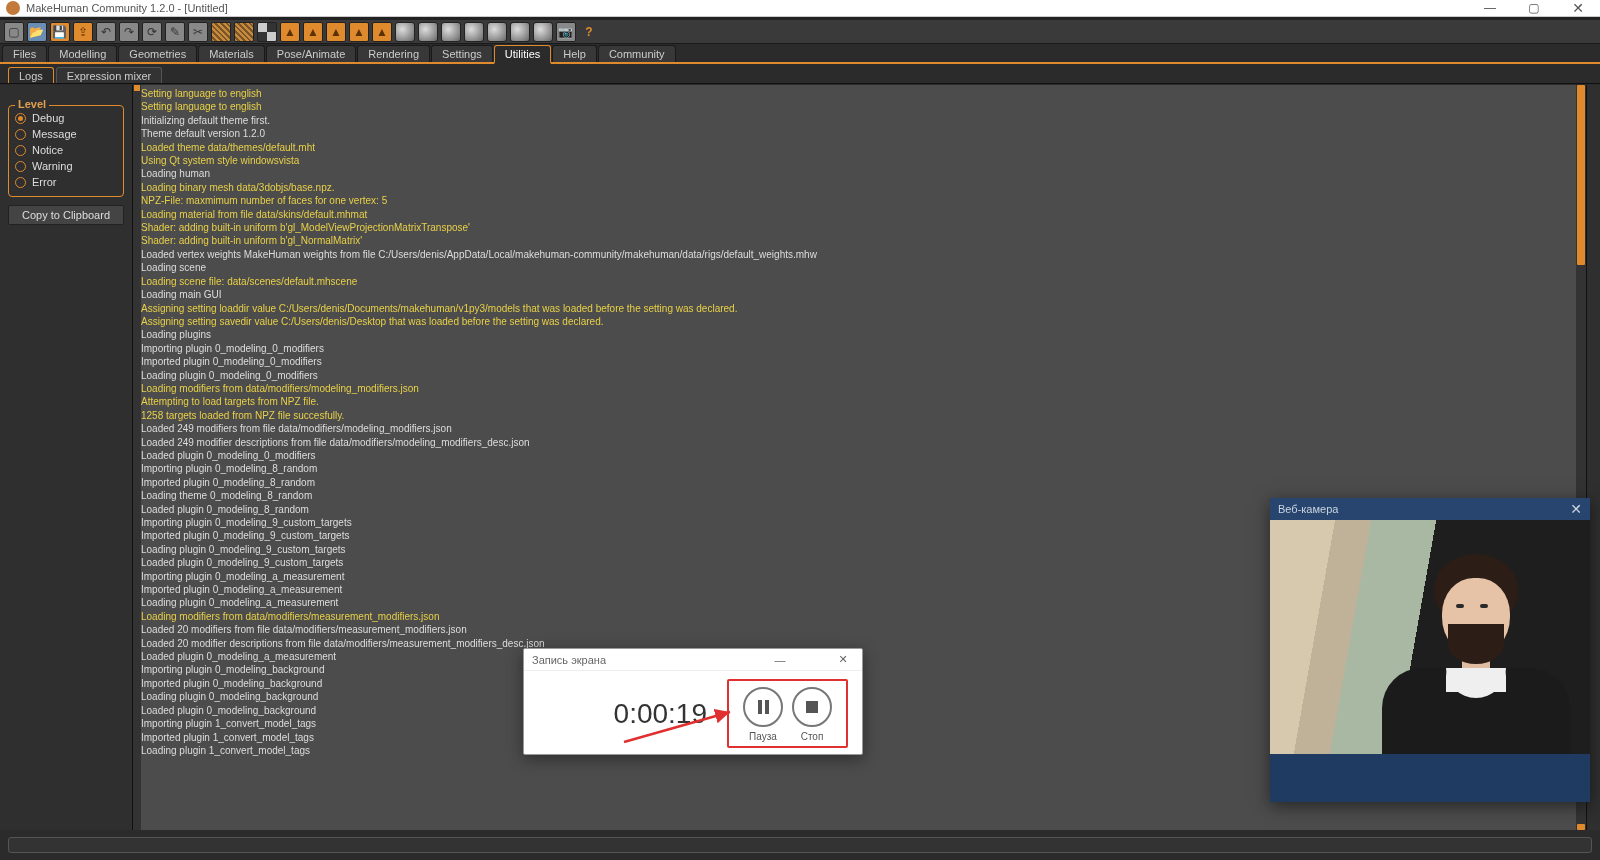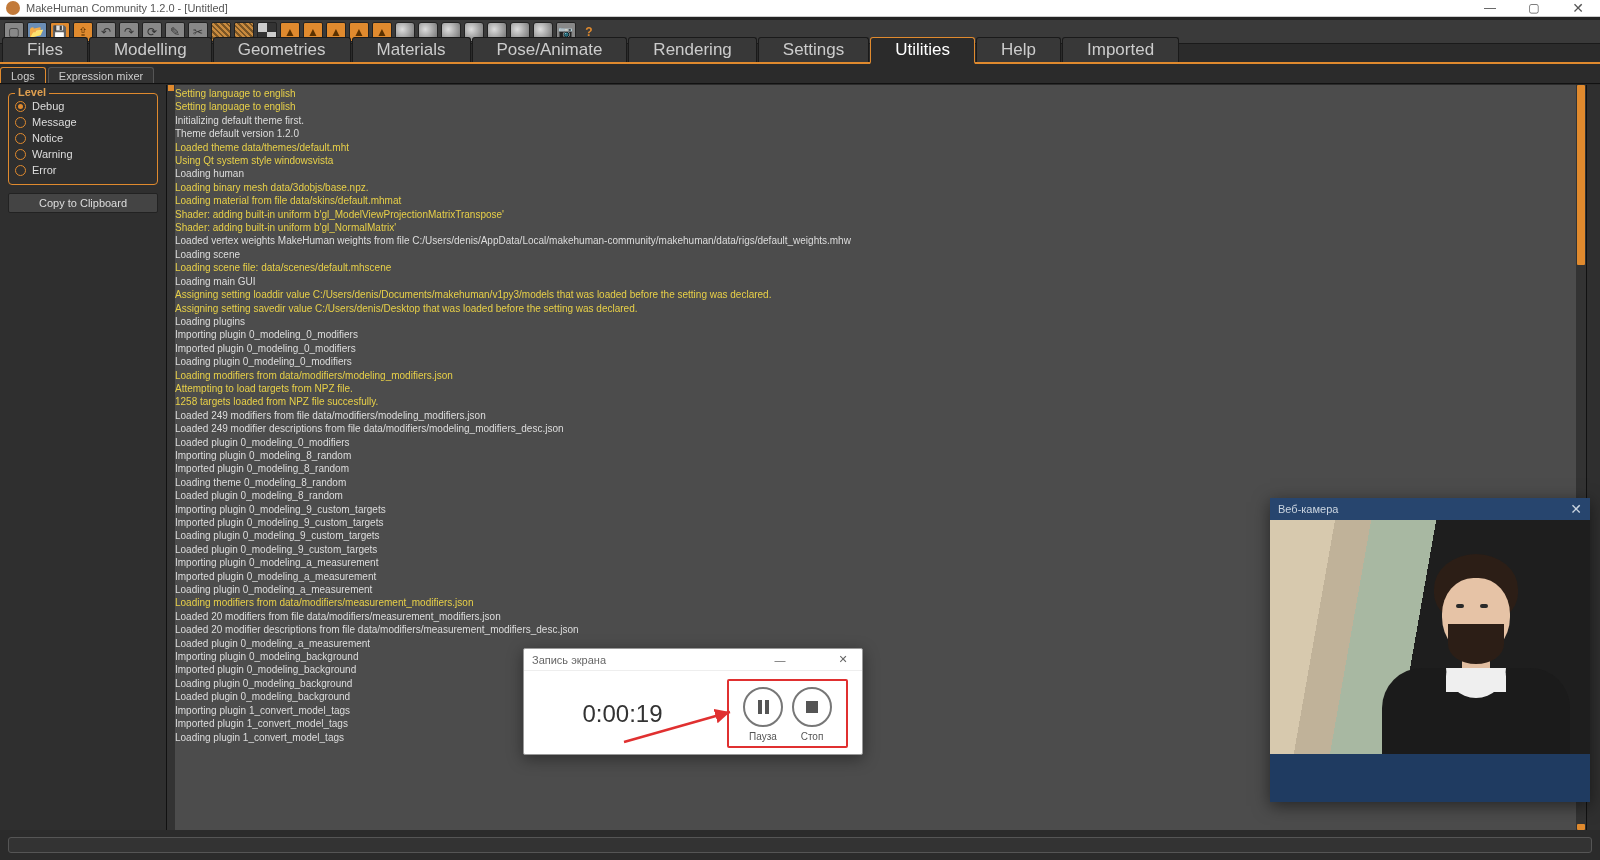--- a/index.html
+++ b/index.html
@@ -20,33 +20,33 @@
   .toolbar { height:24px; background:#3a3a3a; display:flex; align-items:center; padding:0 4px; gap:3px; border-bottom:1px solid #1a1a1a; }
   .tb-btn { width:20px; height:20px; background:#555; border:1px solid #222; border-radius:2px; display:flex; align-items:center; justify-content:center; font-size:12px; color:#333; }
   .tb-btn.orange { background:#e08a2e; color:#5a3100; }
   .tb-btn.blue { background:#6a8db5; }
   .tb-btn.gray { background:#888; }
   .tb-btn.sph { background:radial-gradient(circle at 35% 35%,#ddd,#666); border-radius:3px; }
   .tb-btn.wire { background:repeating-linear-gradient(45deg,#c88a3e 0 2px,#7a5525 2px 4px); }
 
   
   .main-tabs { height:20px; background:#2b2b2b; display:flex; align-items:flex-end; padding-left:2px; border-bottom:2px solid #e08a2e; }
-  .main-tab { padding:2px 24px 2px; color:#ccc; font-size:17px; border:1px solid #1a1a1a; border-bottom:none; background:#383838; margin-right:1px; border-radius:3px 3px 0 0; }
+  .main-tab { padding:2px 10px 2px; color:#ccc; font-size:11px; border:1px solid #1a1a1a; border-bottom:none; background:#383838; margin-right:1px; border-radius:3px 3px 0 0; }
   .main-tab.active { background:#2b2b2b; border:1px solid #e08a2e; border-bottom:2px solid #2b2b2b; margin-bottom:-2px; color:#fff; }
 
   
-  .sub-tabs { height:18px; background:#2b2b2b; display:flex; align-items:flex-end; padding-left:0; border-bottom:1px solid #111; margin-top:2px; }
+  .sub-tabs { height:18px; background:#2b2b2b; display:flex; align-items:flex-end; padding-left:8px; border-bottom:1px solid #111; margin-top:2px; }
   .sub-tab { padding:2px 10px 1px; color:#ccc; font-size:11px; border:1px solid #e08a2e; border-bottom:none; background:#2b2b2b; margin-right:2px; border-radius:3px 3px 0 0; }
   .sub-tab.inactive { border:1px solid #555; border-bottom:none; background:#333; }
 
   
   .body { position:absolute; top:65px; bottom:30px; left:0; right:0; display:flex; }
 
   
-  .left-panel { width:167px; background:#2f2f2f; border-right:1px solid #111; padding:6px 8px; }
+  .left-panel { width:133px; background:#2f2f2f; border-right:1px solid #111; padding:18px 8px; }
   .group-box { border:1px solid #e08a2e; border-radius:4px; margin-top:2px; padding:4px 6px 6px; position:relative; }
   .group-title { position:absolute; top:-8px; left:6px; background:#2f2f2f; padding:0 3px; color:#e0a050; font-weight:600; font-size:11px; }
   .radio-row { display:flex; align-items:center; gap:6px; font-size:11px; color:#ddd; padding:2px 0; }
   .radio { width:11px; height:11px; border:1px solid #e08a2e; border-radius:50%; display:inline-flex; align-items:center; justify-content:center; }
   .radio.checked::after { content:""; width:5px; height:5px; background:#e08a2e; border-radius:50%; }
   .btn { margin-top:8px; width:100%; text-align:center; padding:3px 0; background:#444; border:1px solid #222; color:#ddd; font-size:11px; border-radius:2px; }
 
   
   .log-wrap { flex:1; position:relative; background:#4c4c4c; }
   .log-scroll { position:absolute; inset:0; overflow:hidden; padding:2px 14px 2px 8px; }
@@ -63,21 +63,21 @@
   
   .statusbar { position:absolute; bottom:0; left:0; right:0; height:30px; background:#2b2b2b; display:flex; align-items:center; padding:0 8px; }
   .statusbox { flex:1; height:16px; border:1px solid #555; border-radius:3px; background:#333; }
 
   
   .rec-popup { position:absolute; left:523px; top:648px; width:340px; height:107px; background:#fff; border:1px solid #999; border-radius:2px; box-shadow:0 4px 16px rgba(0,0,0,.4); color:#444; }
   .rec-title { height:22px; display:flex; align-items:center; padding:0 8px; font-size:11px; color:#666; border-bottom:1px solid #eee;gap:41px; }
   .rec-title .spacer { flex:1; }
   .rec-title .wbtn { width:22px; text-align:center; color:#666; }
   .rec-body { flex:1; display:flex; align-items:center; height:85px; padding:0 14px; }
-  .rec-time { flex:1; font-size:24px; color:#333; text-align:center; padding-right:20px; font-family:Arial; }
+  .rec-time { flex:1; font-size:28px; color:#333; text-align:right; padding-right:20px; font-family:Arial; }
   .rec-controls { display:flex; gap:9px; border:2px solid #e03030; padding:6px 14px 4px; border-radius:2px; }
   .rec-btn { display:flex; flex-direction:column; align-items:center; gap:4px; }
   .rec-circle { width:40px; height:40px; border:2px solid #777; border-radius:50%; display:flex; align-items:center; justify-content:center; }
   .rec-label { font-size:10px; color:#555; }
   .ic-pause { display:flex; gap:3px; }
   .ic-pause span { width:4px; height:14px; background:#555; }
   .ic-stop { width:12px; height:12px; background:#555; }
   .arrow { position:absolute; left:96px; bottom:8px; width:120px; height:40px; pointer-events:none; }
 
   
@@ -145,21 +145,21 @@
   <div class="main-tabs" id="main-tabs">
       <div class="main-tab">Files</div>
       <div class="main-tab">Modelling</div>
       <div class="main-tab">Geometries</div>
       <div class="main-tab">Materials</div>
       <div class="main-tab">Pose/Animate</div>
       <div class="main-tab">Rendering</div>
       <div class="main-tab">Settings</div>
       <div class="main-tab active">Utilities</div>
       <div class="main-tab">Help</div>
-      <div class="main-tab">Imported</div>
+      <div class="main-tab">Community</div>
     </div>
 
   <div class="sub-tabs" id="sub-tabs">
       <div class="sub-tab">Logs</div>
       <div class="sub-tab inactive">Expression mixer</div>
     </div>
 
   <div class="body">
     <div class="left-panel">
       <div class="group-box">
@@ -196,20 +196,21 @@
       </div>
       <div class="log-scroll" id="log-scroll">
           <div class="log-line y">Setting language to english</div>
           <div class="log-line y">Setting language to english</div>
           <div class="log-line">Initializing default theme first.</div>
           <div class="log-line">Theme default version 1.2.0</div>
           <div class="log-line y">Loaded theme data/themes/default.mht</div>
           <div class="log-line y">Using Qt system style windowsvista</div>
           <div class="log-line">Loading human</div>
           <div class="log-line y">Loading binary mesh data/3dobjs/base.npz.</div>
+          <div class="log-line y">NPZ-File: maxmimum number of faces for one vertex: 5</div>
           <div class="log-line y">Loading material from file data/skins/default.mhmat</div>
           <div class="log-line y">Shader: adding built-in uniform b'gl_ModelViewProjectionMatrixTranspose'</div>
           <div class="log-line y">Shader: adding built-in uniform b'gl_NormalMatrix'</div>
           <div class="log-line">Loaded vertex weights MakeHuman weights from file C:/Users/denis/AppData/Local/makehuman-community/makehuman/data/rigs/default_weights.mhw</div>
           <div class="log-line">Loading scene</div>
           <div class="log-line y">Loading scene file: data/scenes/default.mhscene</div>
           <div class="log-line">Loading main GUI</div>
           <div class="log-line y">Assigning setting loaddir value C:/Users/denis/Documents/makehuman/v1py3/models that was loaded before the setting was declared.</div>
           <div class="log-line y">Assigning setting savedir value C:/Users/denis/Desktop that was loaded before the setting was declared.</div>
           <div class="log-line">Loading plugins</div>

